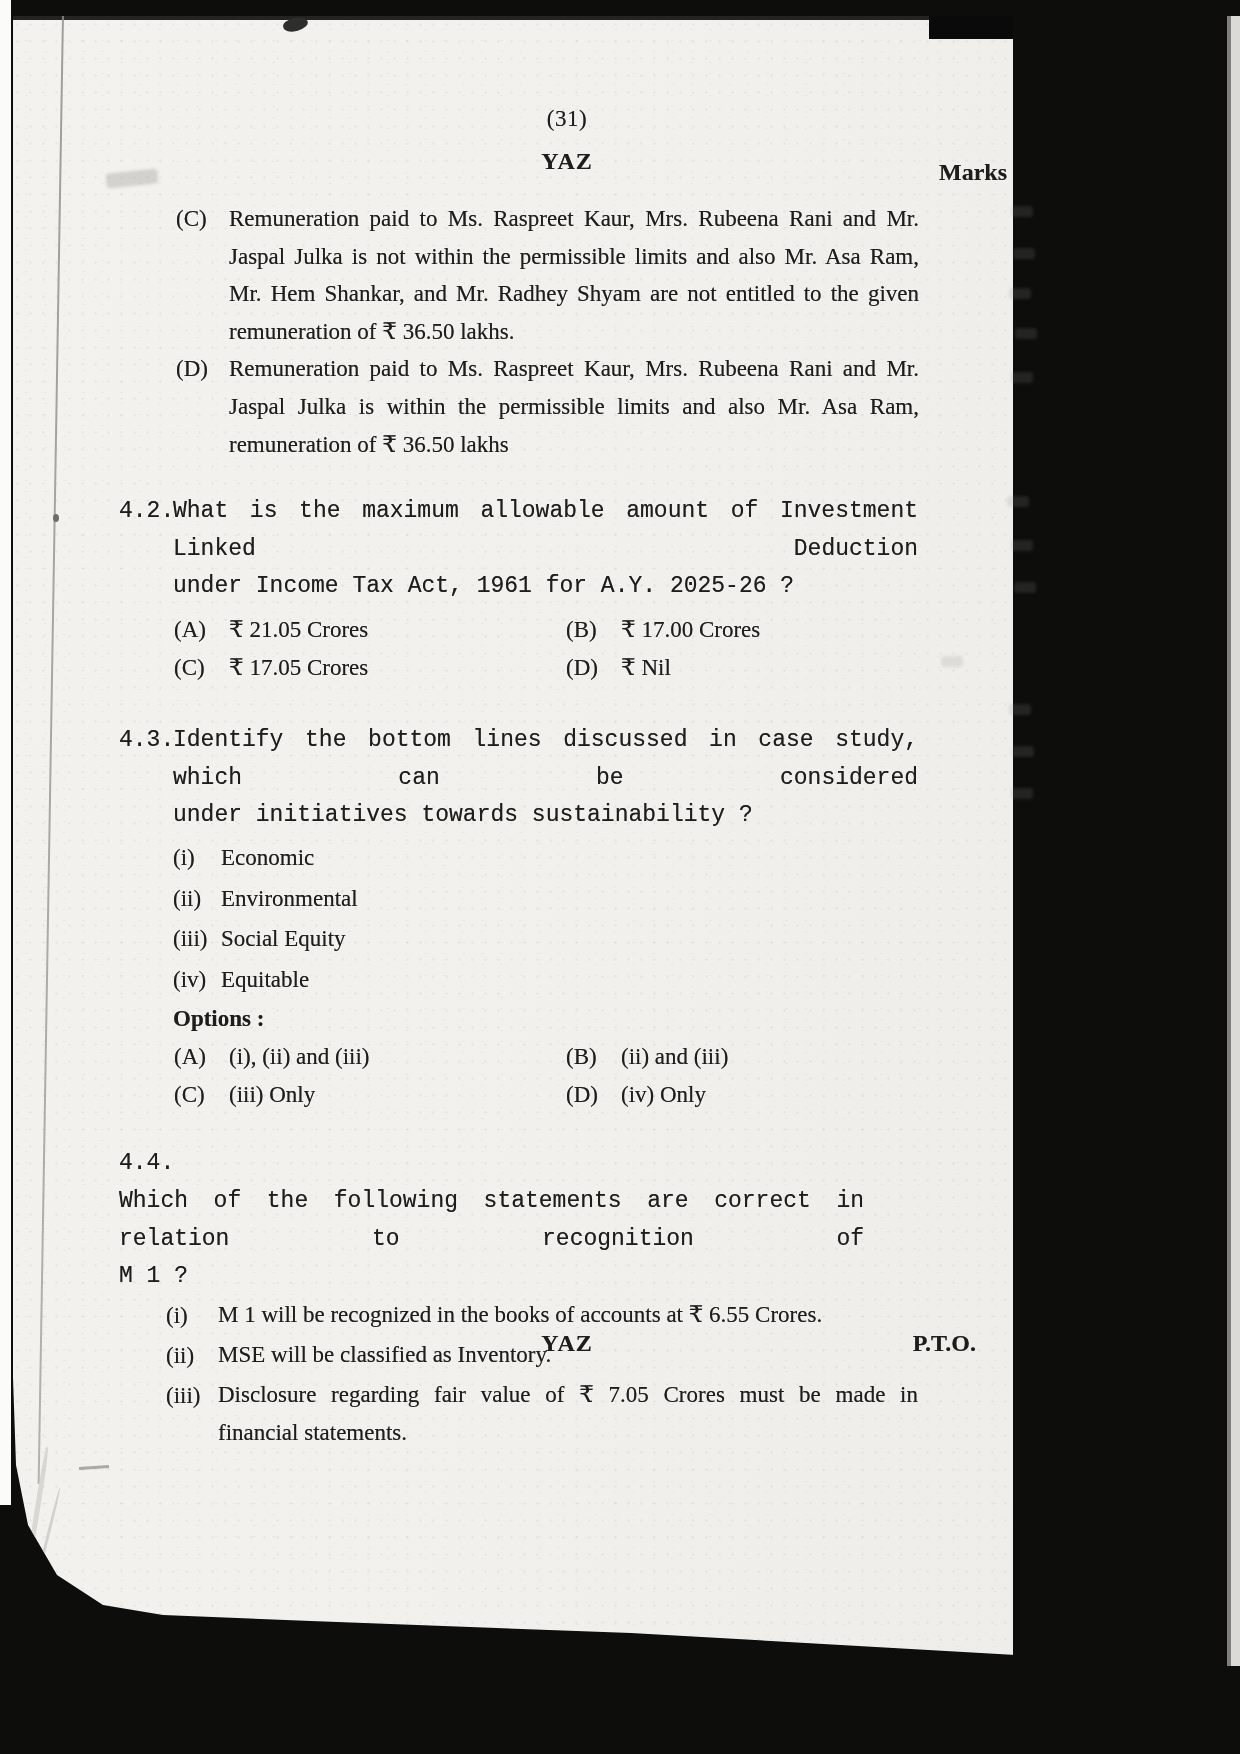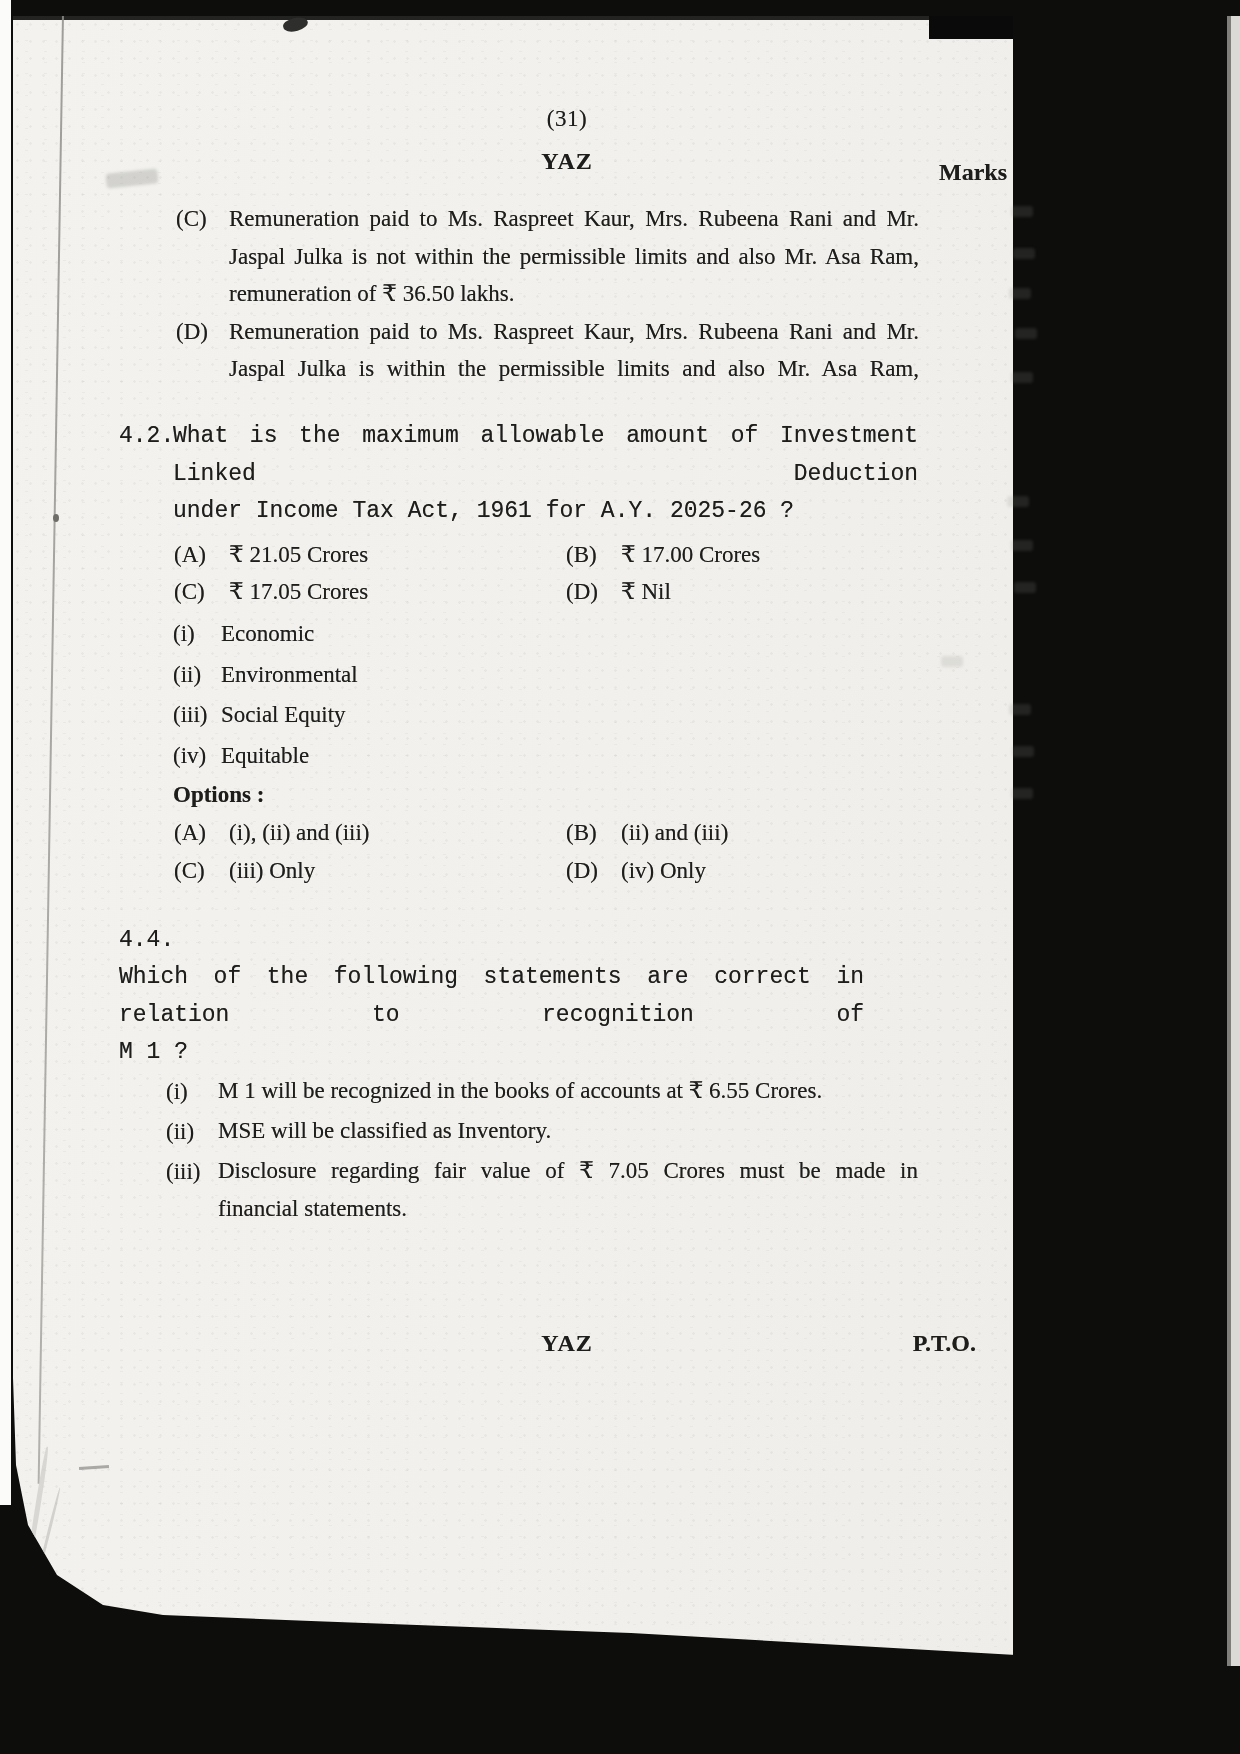--- a/index.html
+++ b/index.html
@@ -122,29 +122,31 @@
 
       <div class="center page-num">(31)</div>
       <div class="center bold head-code">YAZ</div>
       <div class="marks">Marks</div>
 
       <div class="opt-block cd-c">
         <div class="lbl">(C)</div>
         <div class="txt">
           <div class="jl">Remuneration paid to Ms. Raspreet Kaur, Mrs. Rubeena Rani and Mr.</div>
           <div class="jl">Jaspal Julka is not within the permissible limits and also Mr. Asa Ram,</div>
+          <div class="jl">Mr. Hem Shankar, and Mr. Radhey Shyam are not entitled to the given</div>
           <div>remuneration of ₹ 36.50 lakhs.</div>
         </div>
       </div>
 
       <div class="opt-block cd-d">
         <div class="lbl">(D)</div>
         <div class="txt">
           <div class="jl">Remuneration paid to Ms. Raspreet Kaur, Mrs. Rubeena Rani and Mr.</div>
           <div class="jl">Jaspal Julka is within the permissible limits and also Mr. Asa Ram,</div>
+          <div>remuneration of ₹ 36.50 lakhs</div>
         </div>
       </div>
 
       <div class="q-block q42">
         <div class="num">4.2.</div>
         <div class="txt">
           <div class="jl">What is the maximum allowable amount of Investment Linked Deduction</div>
           <div>under Income Tax Act, 1961 for A.Y. 2025-26 ?</div>
         </div>
       </div>
@@ -163,20 +165,27 @@
         <div class="cellA">
           <div class="lbl">(C)</div>
           <div>₹ 17.05 Crores</div>
         </div>
         <div class="cellB">
           <div class="lbl">(D)</div>
           <div>₹ Nil</div>
         </div>
       </div>
 
+      <div class="q-block q43">
+        <div class="num">4.3.</div>
+        <div class="txt">
+          <div class="jl">Identify the bottom lines discussed in case study, which can be considered</div>
+          <div>under initiatives towards sustainability ?</div>
+        </div>
+      </div>
 
       <div class="items">
         <div class="item-row">
           <div class="lbl">(i)</div>
           <div>Economic</div>
         </div>
         <div class="item-row">
           <div class="lbl">(ii)</div>
           <div>Environmental</div>
         </div>

